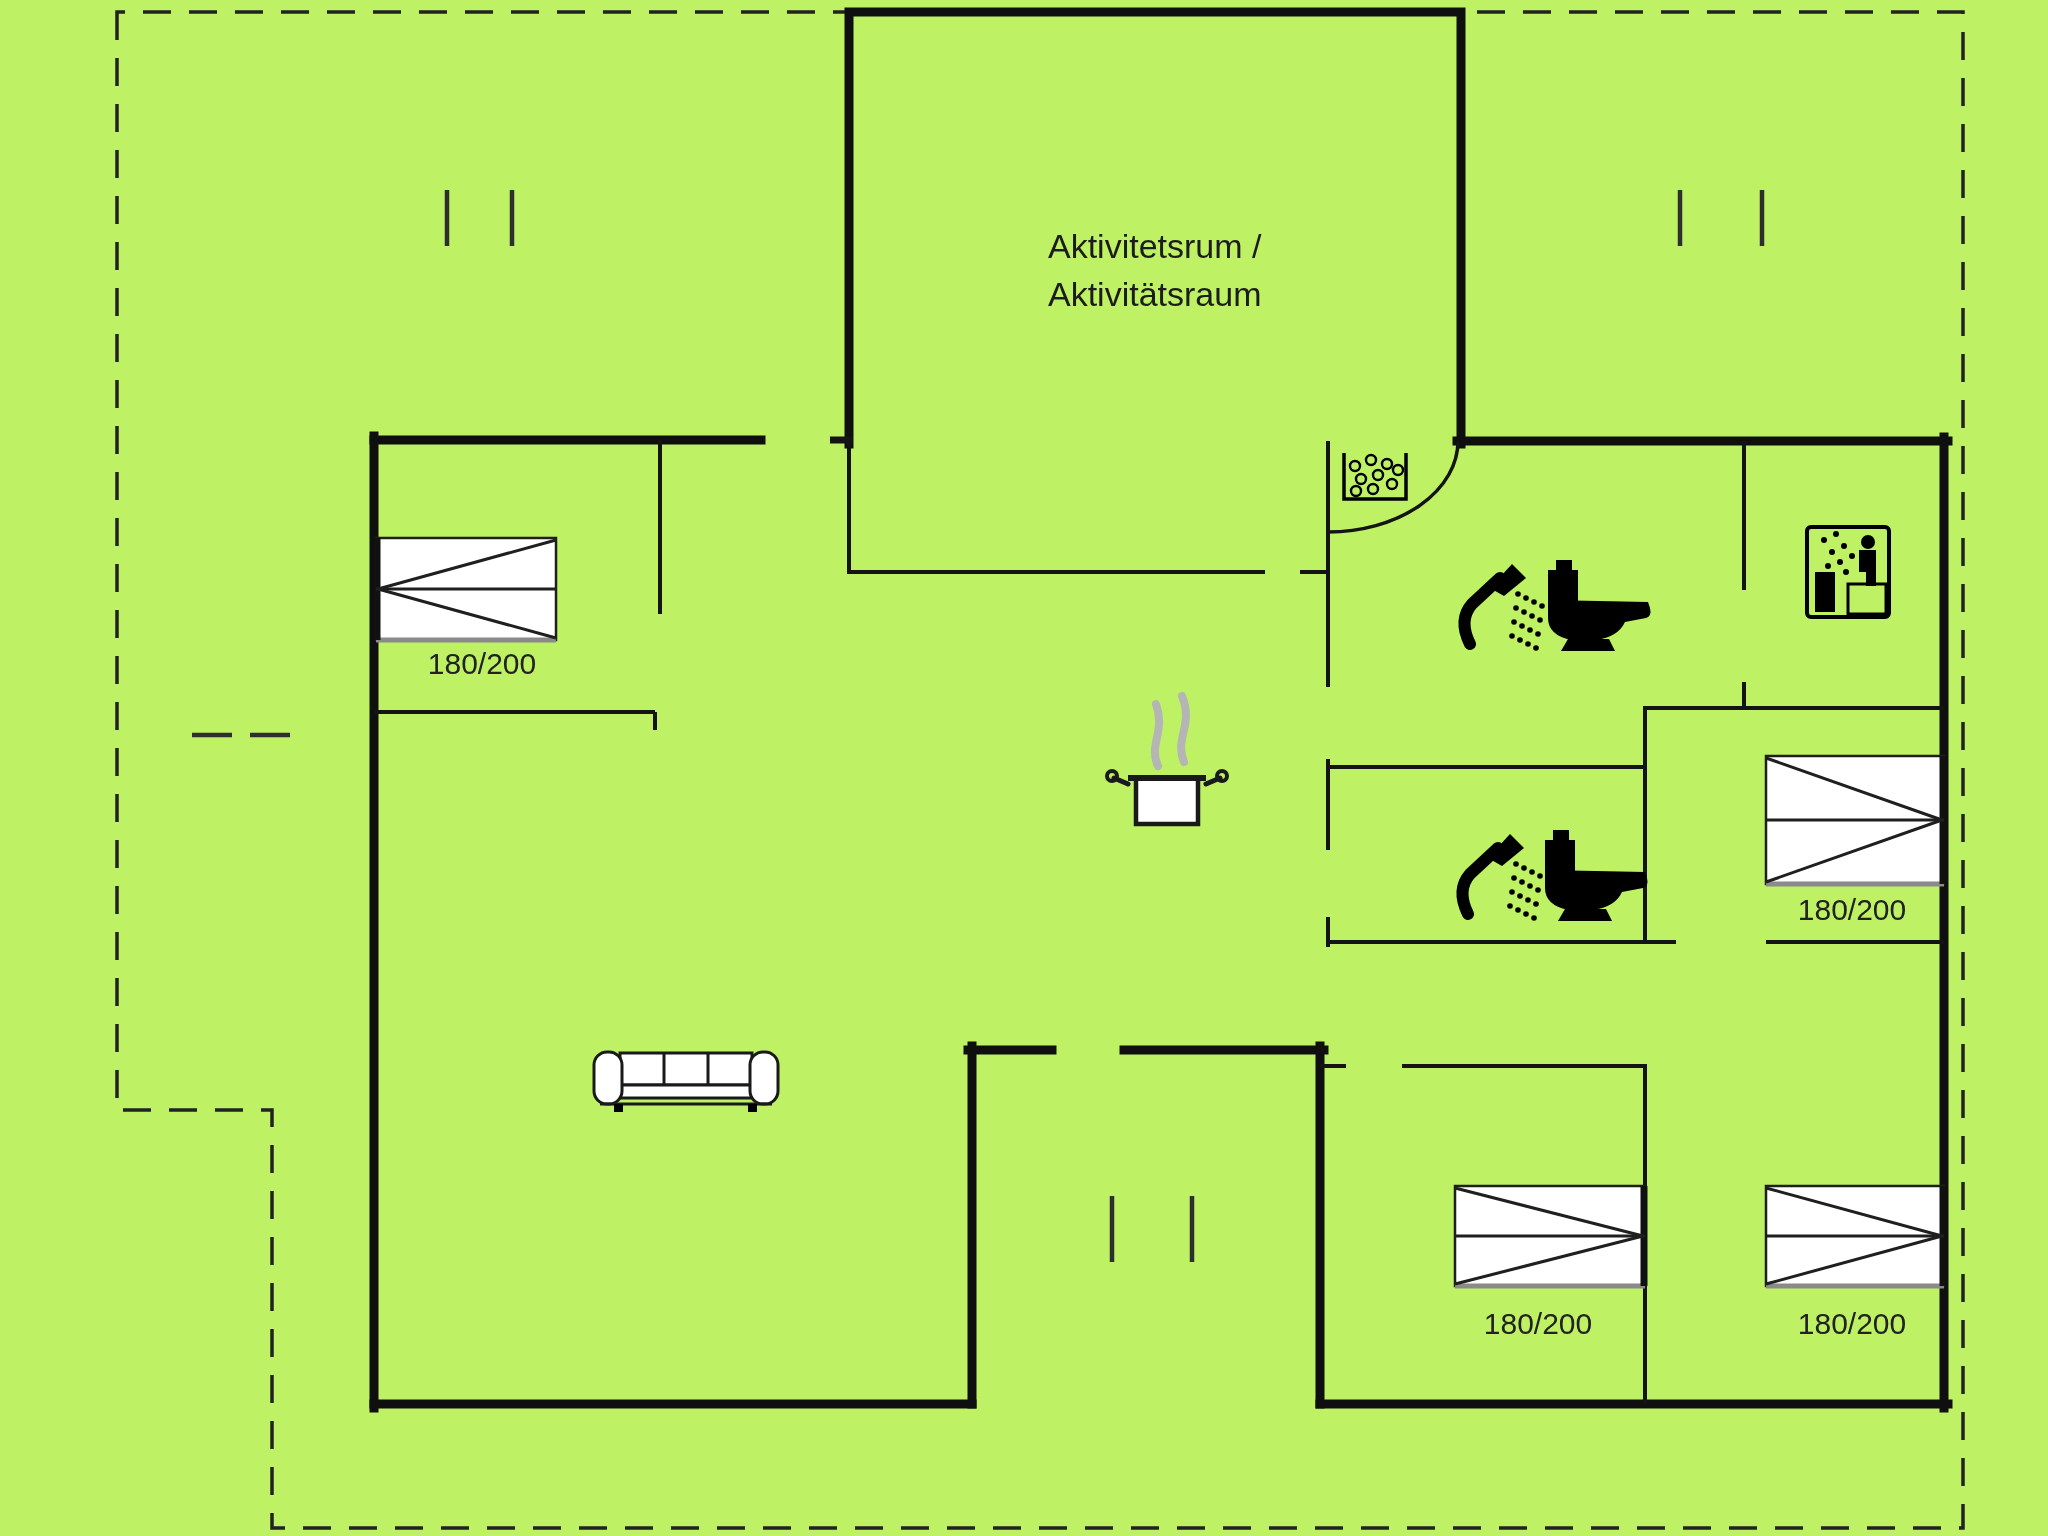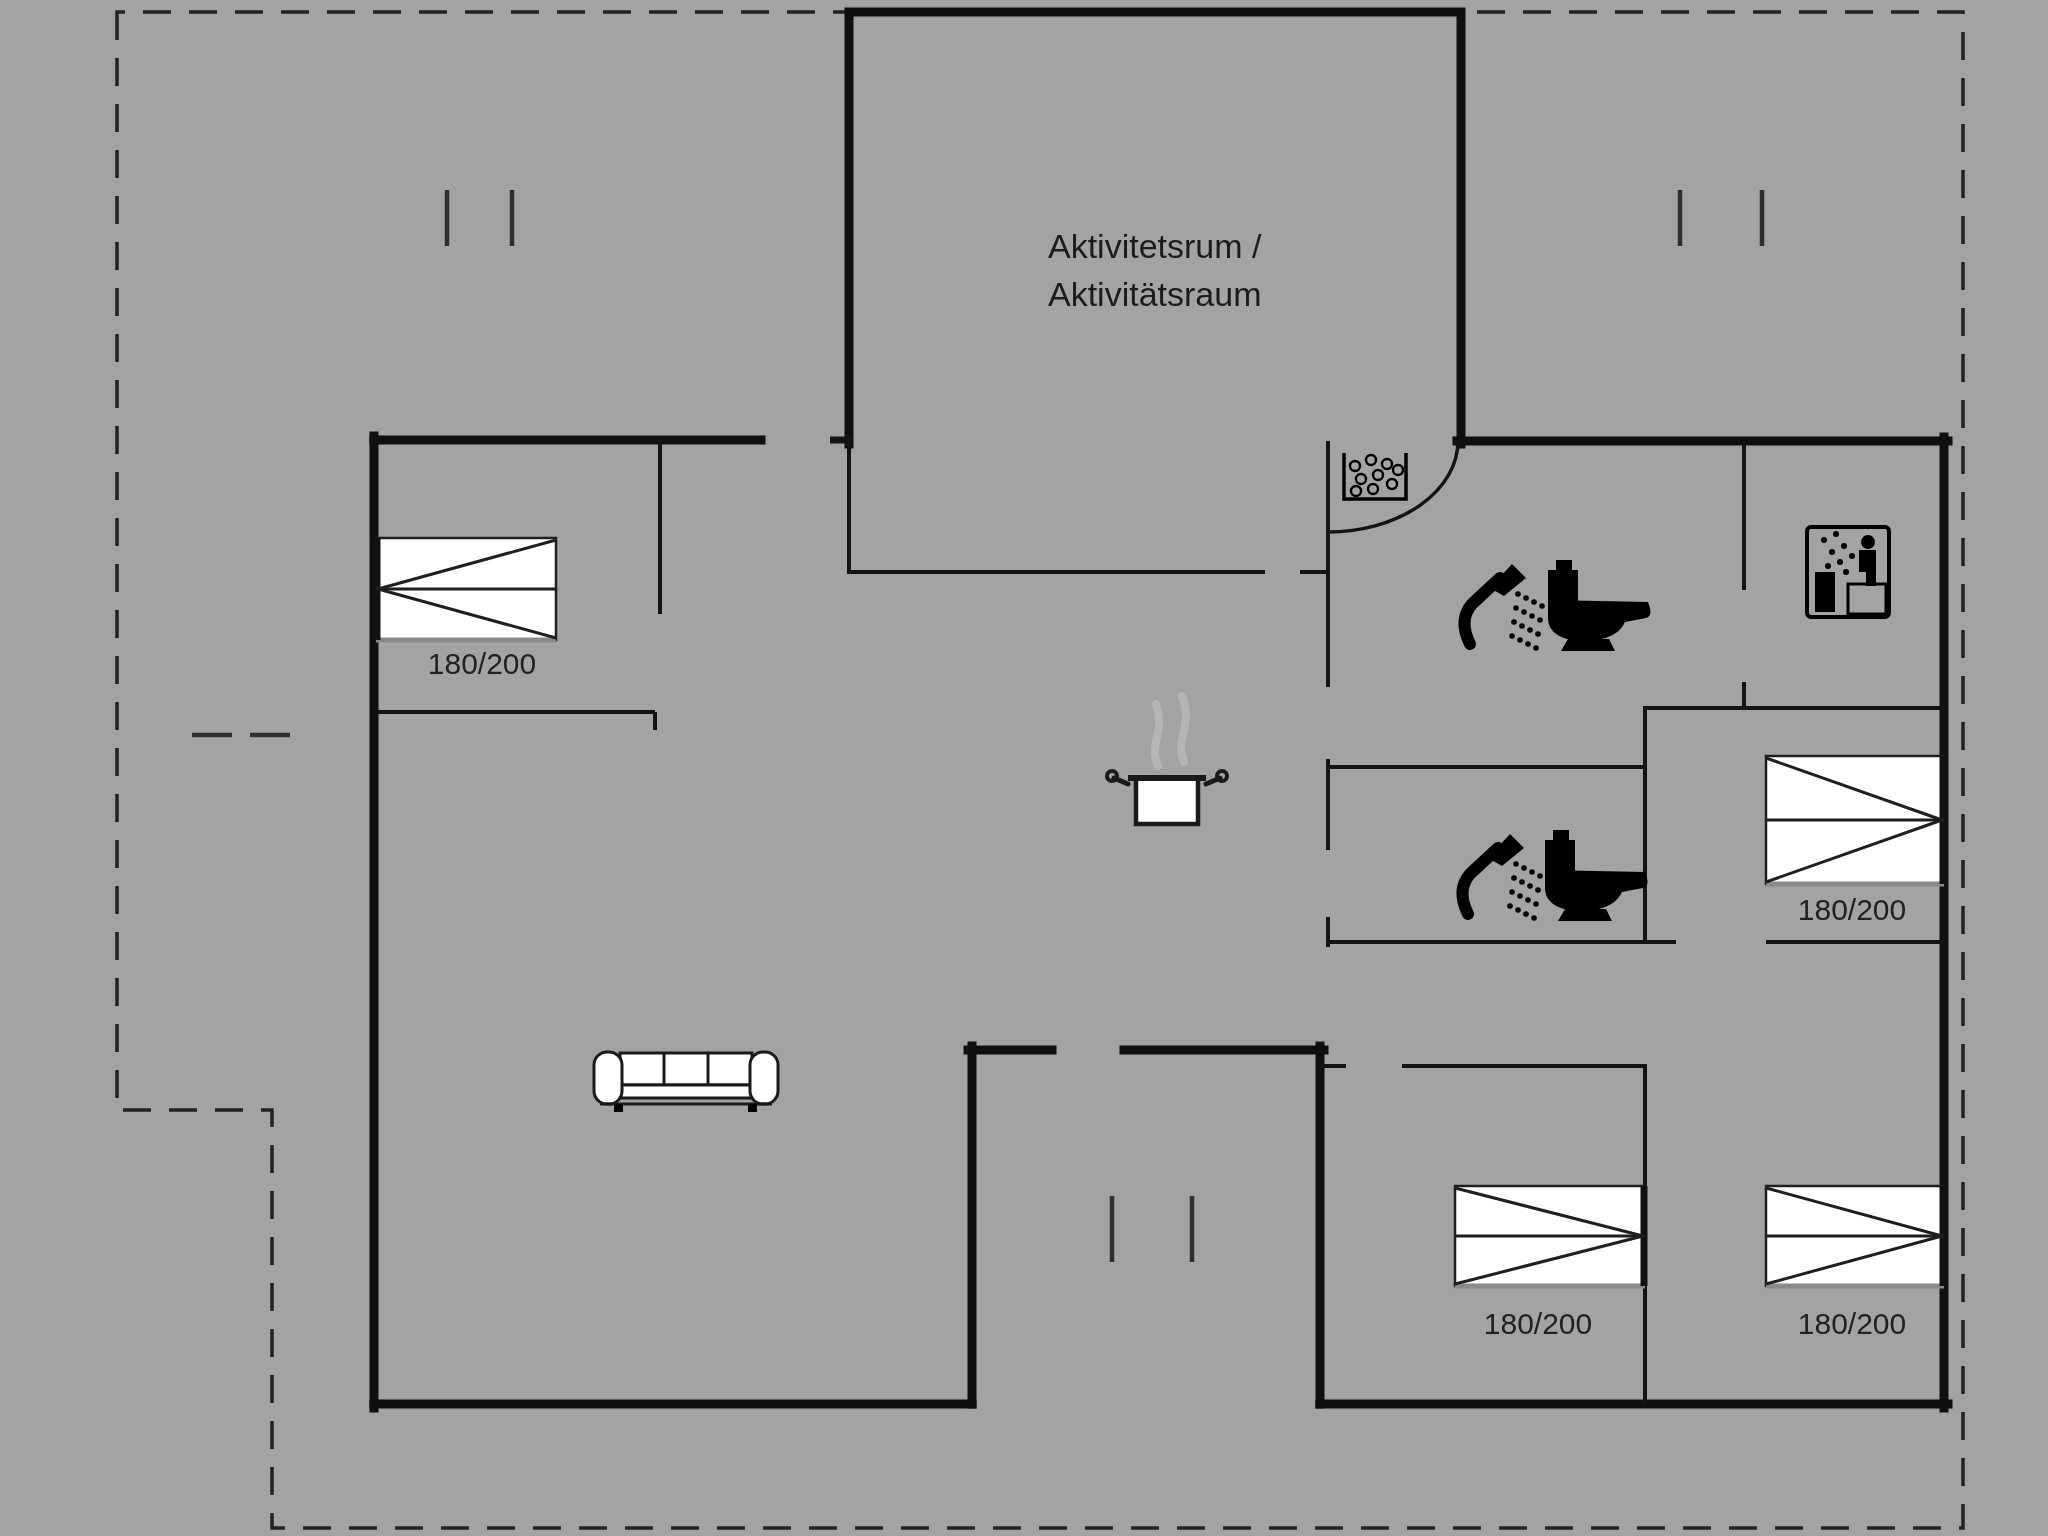--- a/index.html
+++ b/index.html
@@ -8,21 +8,21 @@
     background: #ffffff;
     width: 2048px;
     height: 1536px;
     overflow: hidden;
     font-family: "Liberation Sans", sans-serif;
   }
   #plan-wrap {
     position: relative;
     width: 2048px;
     height: 1536px;
-    background: #a3a3a3;
+    background: #bef264;
   }
   svg { display: block; }
   .wall-ext  { stroke: #0f0f0f; stroke-width: 9;   fill: none; stroke-linecap: square; }
   .wall-int  { stroke: #141414; stroke-width: 4;   fill: none; stroke-linecap: butt; }
   .wall-jamb { stroke: #141414; stroke-width: 7;   fill: none; stroke-linecap: butt; }
   .boundary  { stroke: #222222; stroke-width: 3.5; fill: none; stroke-dasharray: 28 18; }
   .tick      { stroke: #2e2e2e; stroke-width: 4.5; fill: none; }
   .furn      { stroke: #1a1a1a; stroke-width: 3;   fill: #ffffff; }
   .furn-line { stroke: #1a1a1a; stroke-width: 3;   fill: none; }
   .bed-rect  { stroke: #1f1f1f; stroke-width: 2.5; fill: #ffffff; }

